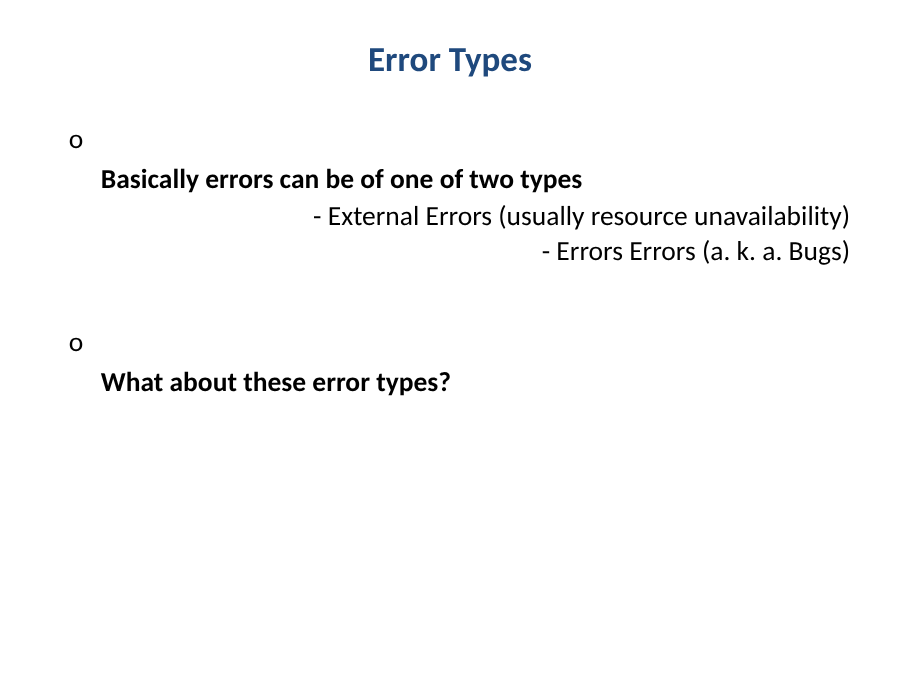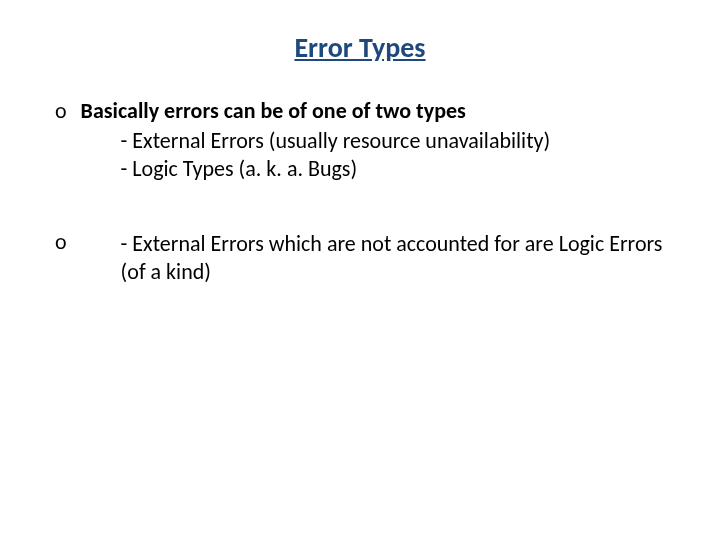--- a/index.html
+++ b/index.html
@@ -11,68 +11,69 @@
       padding: 30px 40px 30px 55px;
       color: #000000;
     }
     .title {
       text-align: center;
       font-size: 28px;
       font-weight: bold;
       color: #1f497d;
       margin-bottom: 32px;
       margin-left: -15px;
-      text-decoration: underline;
     }
     .bullet-item {
       display: flex;
       margin-bottom: 44px;
     }
     .bullet-marker {
       font-size: 22px;
       color: #000000;
       margin-right: 14px;
       line-height: 1.25;
       flex-shrink: 0;
     }
     .bullet-content {
       flex: 1;
     }
     .bullet-heading {
       font-size: 22px;
       font-weight: bold;
       color: #000000;
       line-height: 1.25;
+      margin-top: 32px;
     }
     .sub-list {
       padding-left: 40px;
       margin-top: 2px;
+      text-align: right;
     }
     .sub-line {
       font-size: 22px;
       color: #000000;
       line-height: 1.3;
     }
   </style>
 </head>
 <body>
 
 <h1 class="title">Error Types</h1>
 
 <div class="bullet-item">
   <div class="bullet-marker">o</div>
   <div class="bullet-content">
     <div class="bullet-heading">Basically errors can be of one of two types</div>
     <div class="sub-list">
       <div class="sub-line">- External Errors (usually resource unavailability)</div>
-      <div class="sub-line">- Logic Types (a. k. a. Bugs)</div>
+      <div class="sub-line">- Errors Errors (a. k. a. Bugs)</div>
     </div>
   </div>
 </div>
 
 <div class="bullet-item">
   <div class="bullet-marker">o</div>
   <div class="bullet-content">
+    <div class="bullet-heading">What about these error types?</div>
     <div class="sub-list">
-      <div class="sub-line">- External Errors which are not accounted for are Logic Errors (of a kind)</div>
     </div>
   </div>
 </div>
 
 </body></html>

